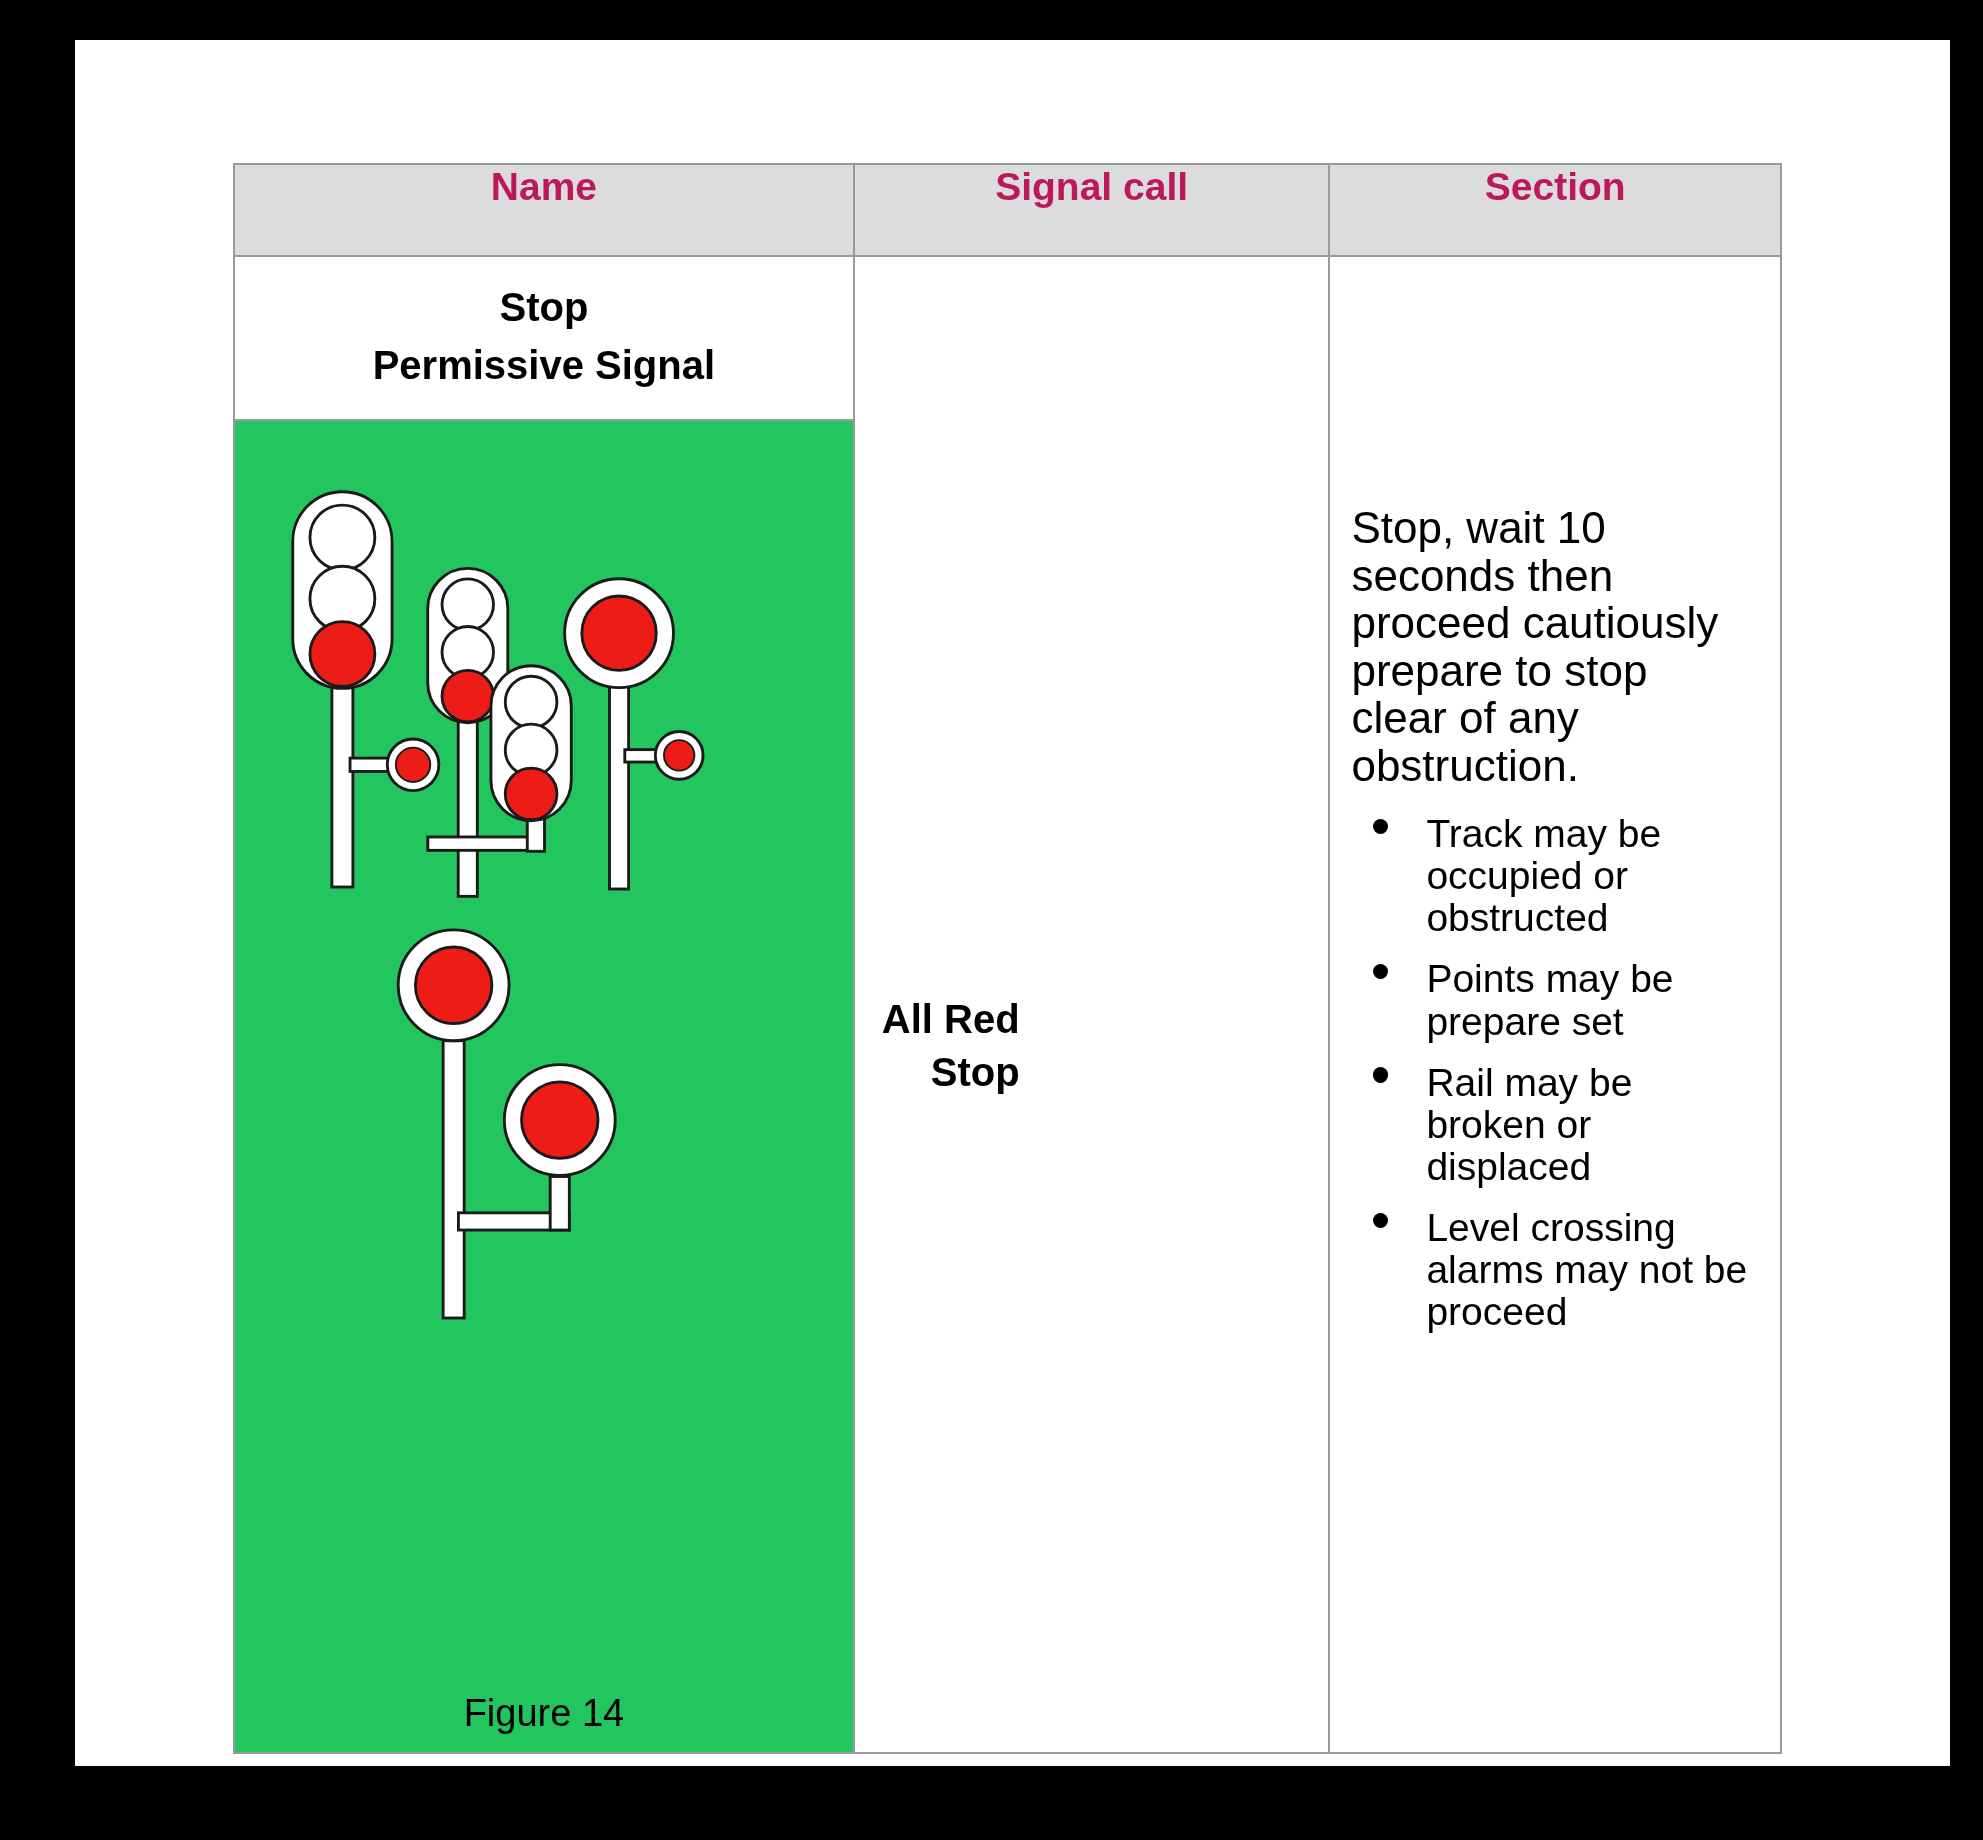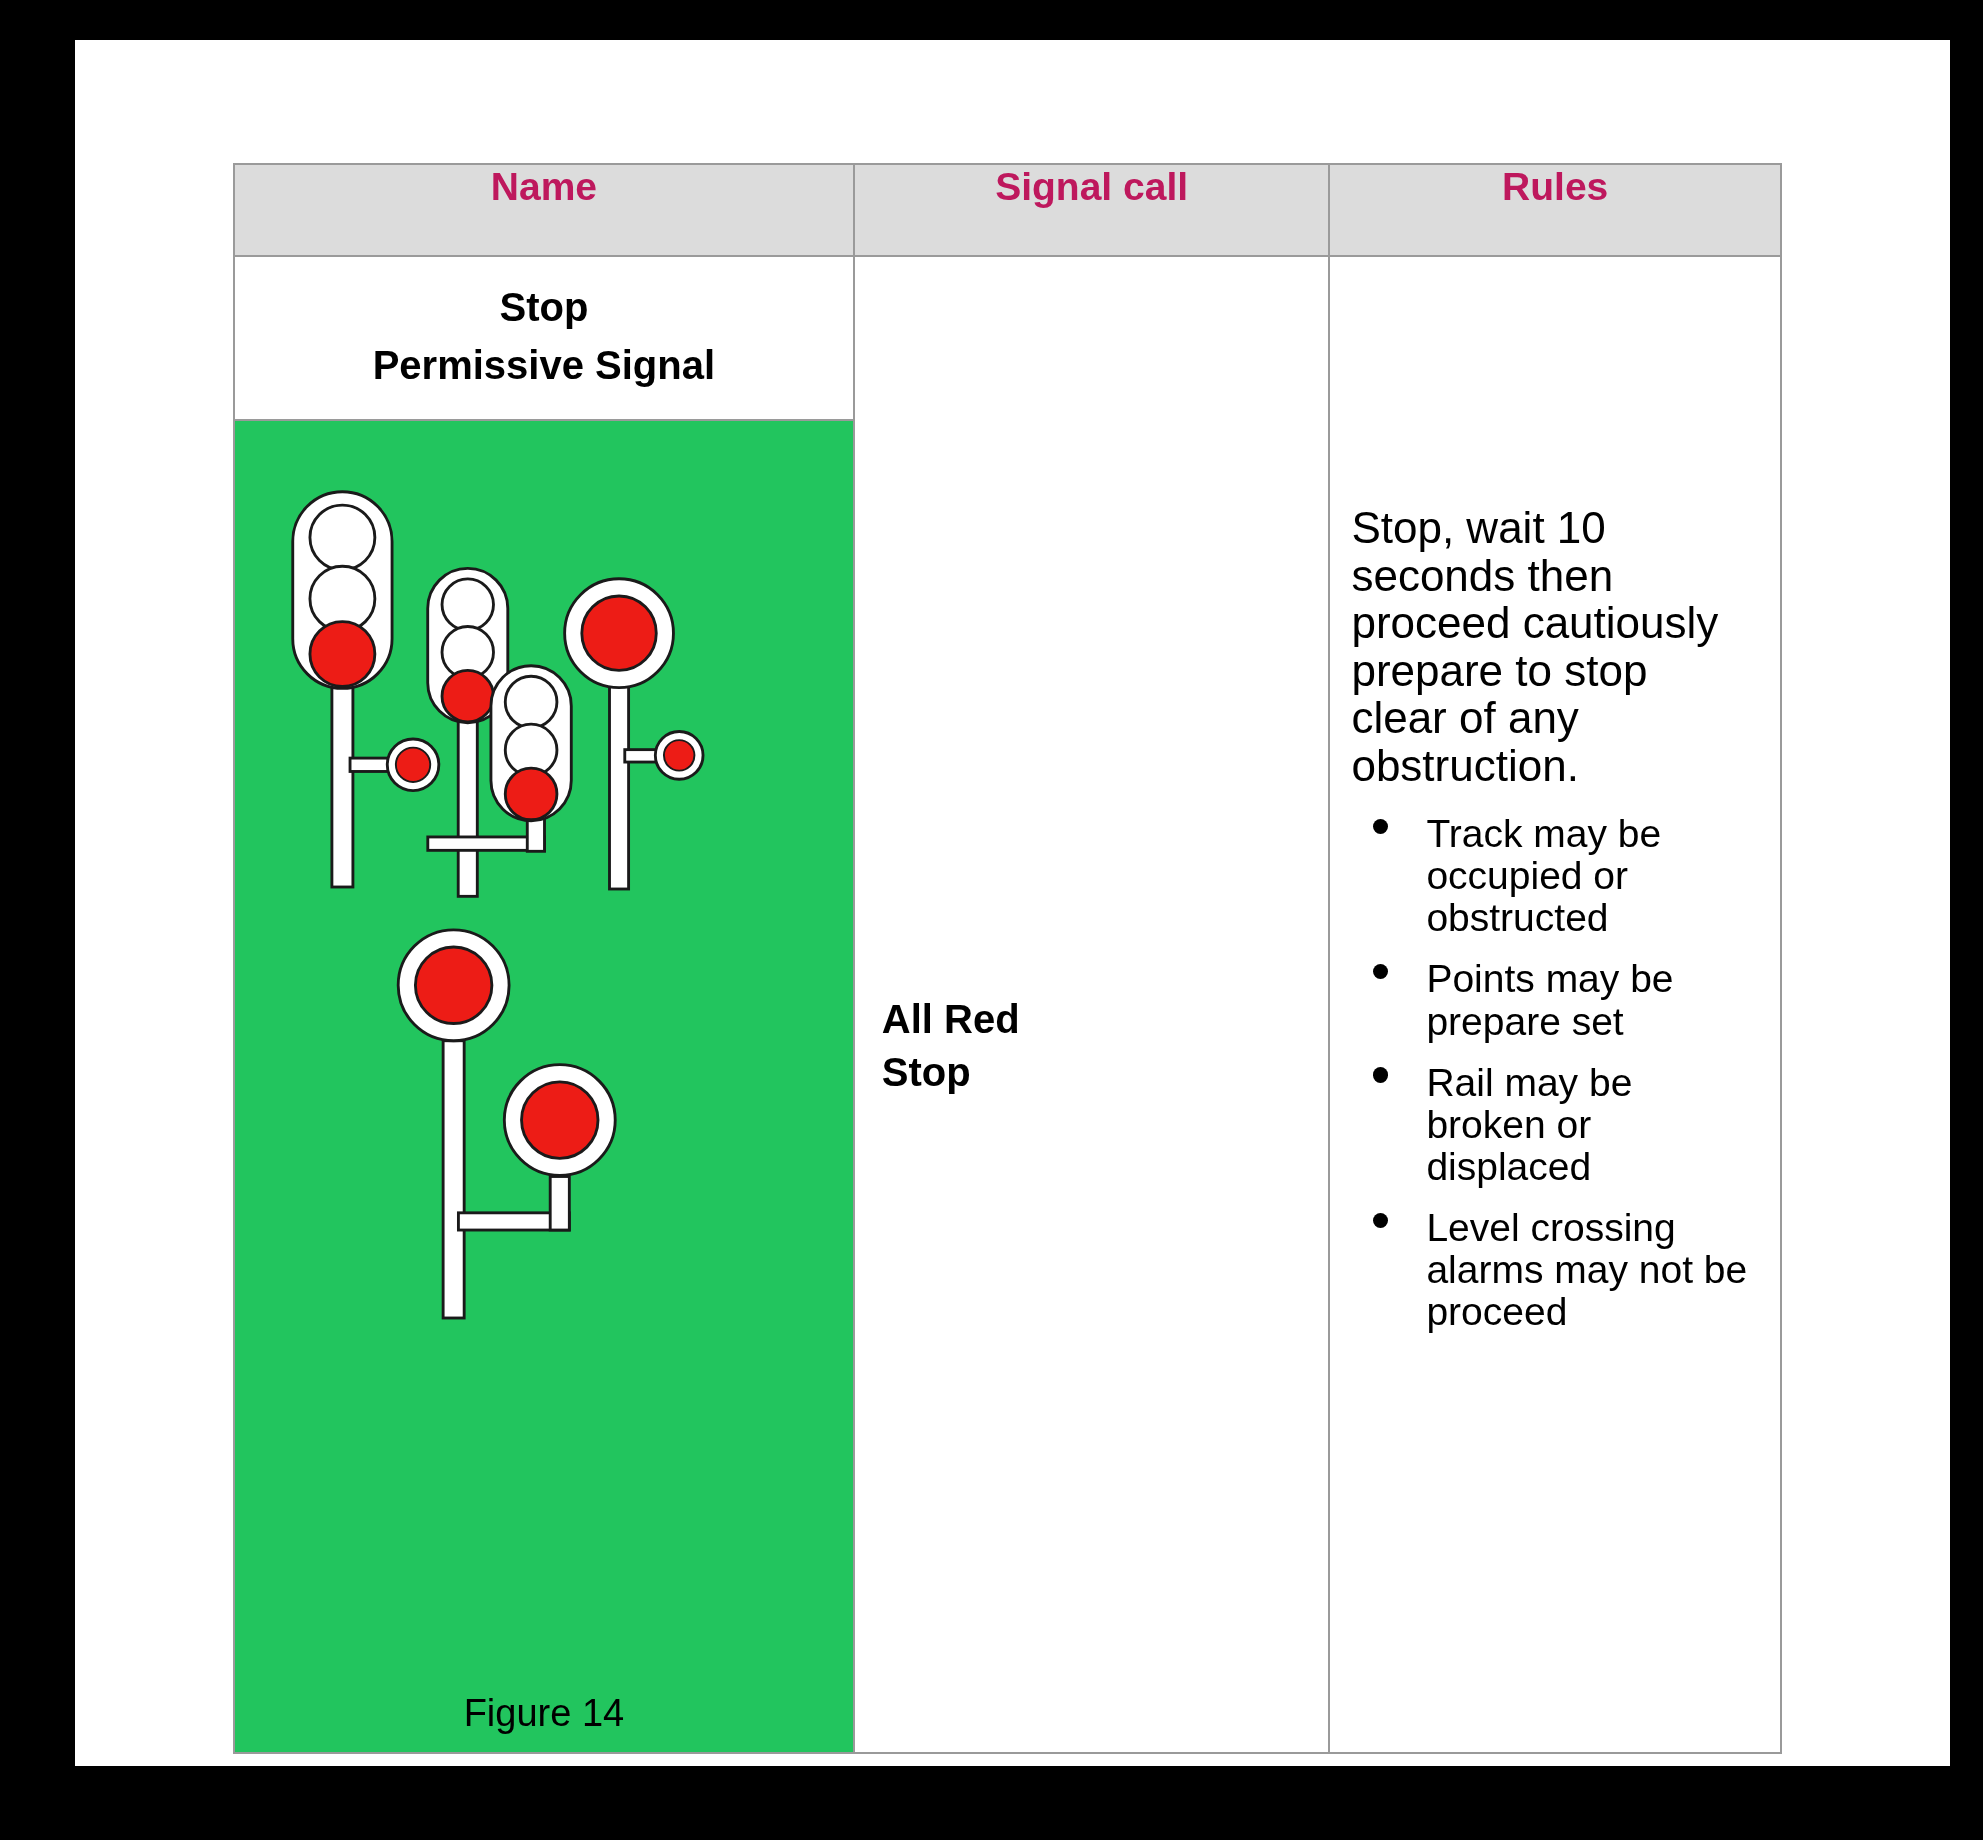--- a/index.html
+++ b/index.html
@@ -109,20 +109,21 @@
     position: relative;
   }
   .call-text {
     position: absolute;
     left: 27px;
     top: 736px;
     font-size: 40px;
     font-weight: bold;
     line-height: 1.32;
     color: #000000;
+    text-align: right;
   }
 
   
   .act-cell {
     padding: 0;
   }
   .act-inner {
     padding: 247px 17px 19px 21px;
   }
   .act-para {
@@ -171,21 +172,21 @@
     <table class="rules">
       <colgroup>
         <col class="c-name">
           <col class="c-call">
           <col class="c-act">
       </colgroup>
       <thead>
         <tr>
           <th>Name</th>
           <th>Signal call</th>
-          <th>Rules</th>
+          <th>Section</th>
         </tr>
       </thead>
       <tbody>
         <tr>
 
           <td>
             <div class="name-title">
               <div class="line">Stop</div>
               <div class="line">Permissive Signal</div>
             </div>

